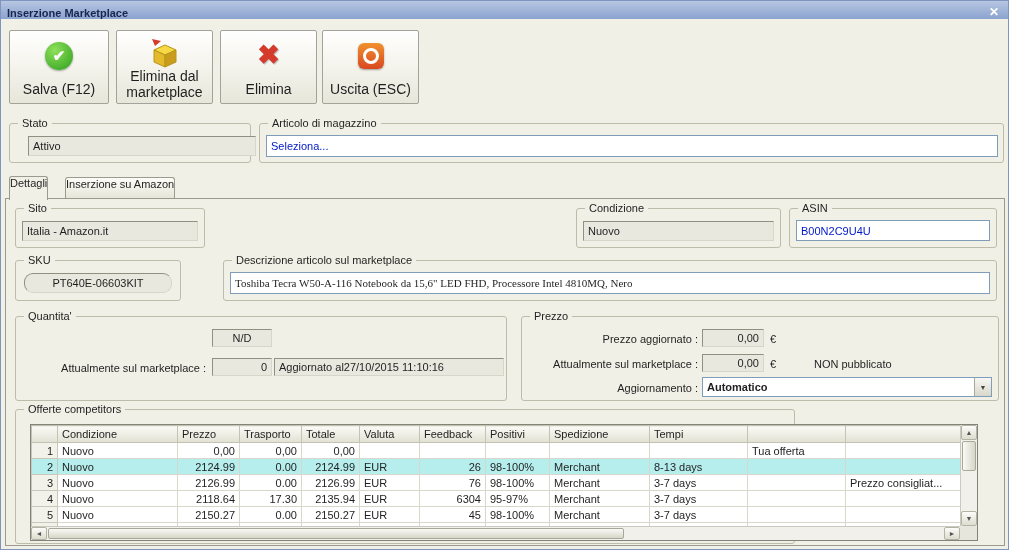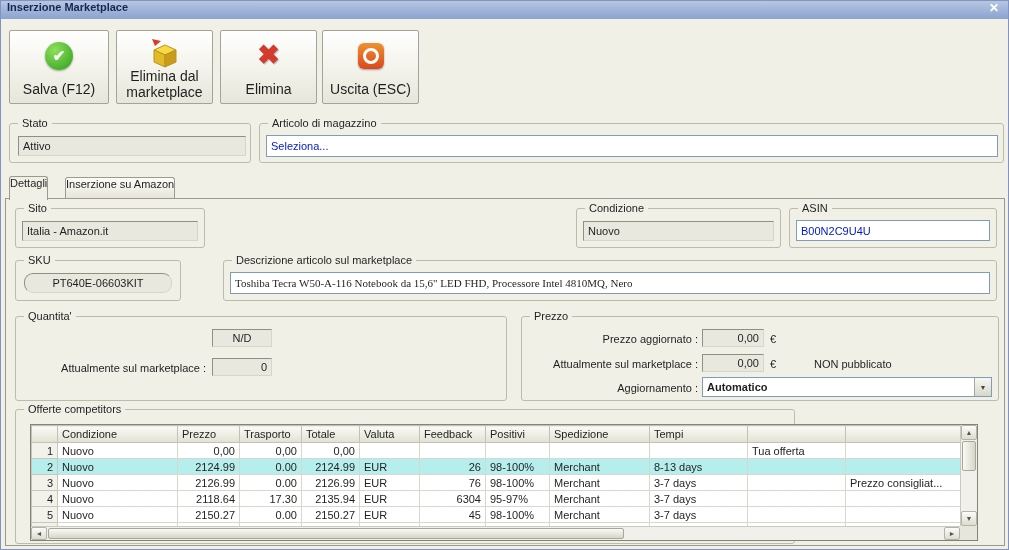--- a/index.html
+++ b/index.html
@@ -6,21 +6,21 @@
   body { font-family:"Liberation Sans", sans-serif; background:#888; }
   .window {
     position:relative; width:1009px; height:550px;
     background:#f1f0e7; border:1px solid #8094bf; overflow:hidden;
     font-size:11px; color:#1f1f1f;
   }
   
   .titlebar {
     position:absolute; top:0; left:0; right:0; height:18px;
     background:linear-gradient(to bottom,#b7c6e2,#8ba3cf);
-    display:flex; align-items:flex-start; padding:0 6px;
+    display:flex; align-items:flex-end; padding:0 6px;
   }
   .title { flex:1; font-weight:bold; font-size:11px; color:#17264f; }
   .close-x { color:#fff; font-weight:bold; font-size:12px; width:16px; text-align:center; cursor:default; }
   
   .tbtn {
     position:absolute; top:29px; height:74px;
     border:1px solid #a3a39a; border-radius:2px;
     background:linear-gradient(to bottom,#ffffff,#f3f2ea 55%,#e7e6da);
     display:flex; flex-direction:column; align-items:center;
     padding:7px 3px 6px; text-align:center; line-height:1.15; cursor:default;
@@ -143,21 +143,21 @@
 
   <div class="tbtn" style="left:321px; width:97px;">
     <span class="icon-wrap">
       <span class="icon-exit"></span>
     </span>
     <span class="tbtn-label">Uscita (ESC)</span>
   </div>
 
   <div class="group" style="left:8px; top:122px; width:242px; height:40px;">
     <span class="glabel">Stato</span>
-    <div class="field" style="left:8px; top:12px; width:228px; height:20px;">Attivo</div>
+    <div class="field" style="left:18px; top:12px; width:228px; height:20px;">Attivo</div>
   </div>
 
   <div class="group" style="left:258px; top:122px; width:745px; height:40px;">
     <span class="glabel">Articolo di magazzino</span>
     <div class="field white blue" style="left:6px; top:11px; width:732px; height:22px;">Seleziona...</div>
   </div>
 
   <div class="tab active" style="left:8px; top:175px;">
     <span>Dettagli</span>
   </div>
@@ -190,20 +190,21 @@
   <div class="group" style="left:222px; top:259px; width:774px; height:41px;">
     <span class="glabel">Descrizione articolo sul marketplace</span>
     <div class="field white" style="left:6px; top:11px; width:760px; height:22px;font-family:Liberation Serif, serif;">Toshiba Tecra W50-A-116 Notebook da 15,6" LED FHD, Processore Intel 4810MQ, Nero</div>
   </div>
 
   <div class="group" style="left:14px; top:315px; width:492px; height:85px;">
     <span class="glabel">Quantita'</span>
     <div class="field center" style="left:196px; top:12px; width:60px; height:18px;">N/D</div>
     <span class="lbl right" style="left:8px; top:42px; width:182px;">Attualmente sul marketplace :</span>
     <div class="field right" style="left:196px; top:41px; width:60px; height:18px;">0</div>
+    <div class="field" style="left:258px; top:41px; width:230px; height:18px;">Aggiornato al27/10/2015 11:10:16</div>
   </div>
 
   <div class="group" style="left:520px; top:315px; width:478px; height:85px;">
     <span class="glabel">Prezzo</span>
 
     <span class="lbl right" style="left:8px; top:13px; width:168px;">Prezzo aggiornato :</span>
     <div class="field right" style="left:180px; top:12px; width:62px; height:18px;">0,00</div>
     <span class="lbl" style="left:248px; top:13px;">€</span>
 
     <span class="lbl right" style="left:8px; top:38px; width:168px;">Attualmente sul marketplace :</span>

